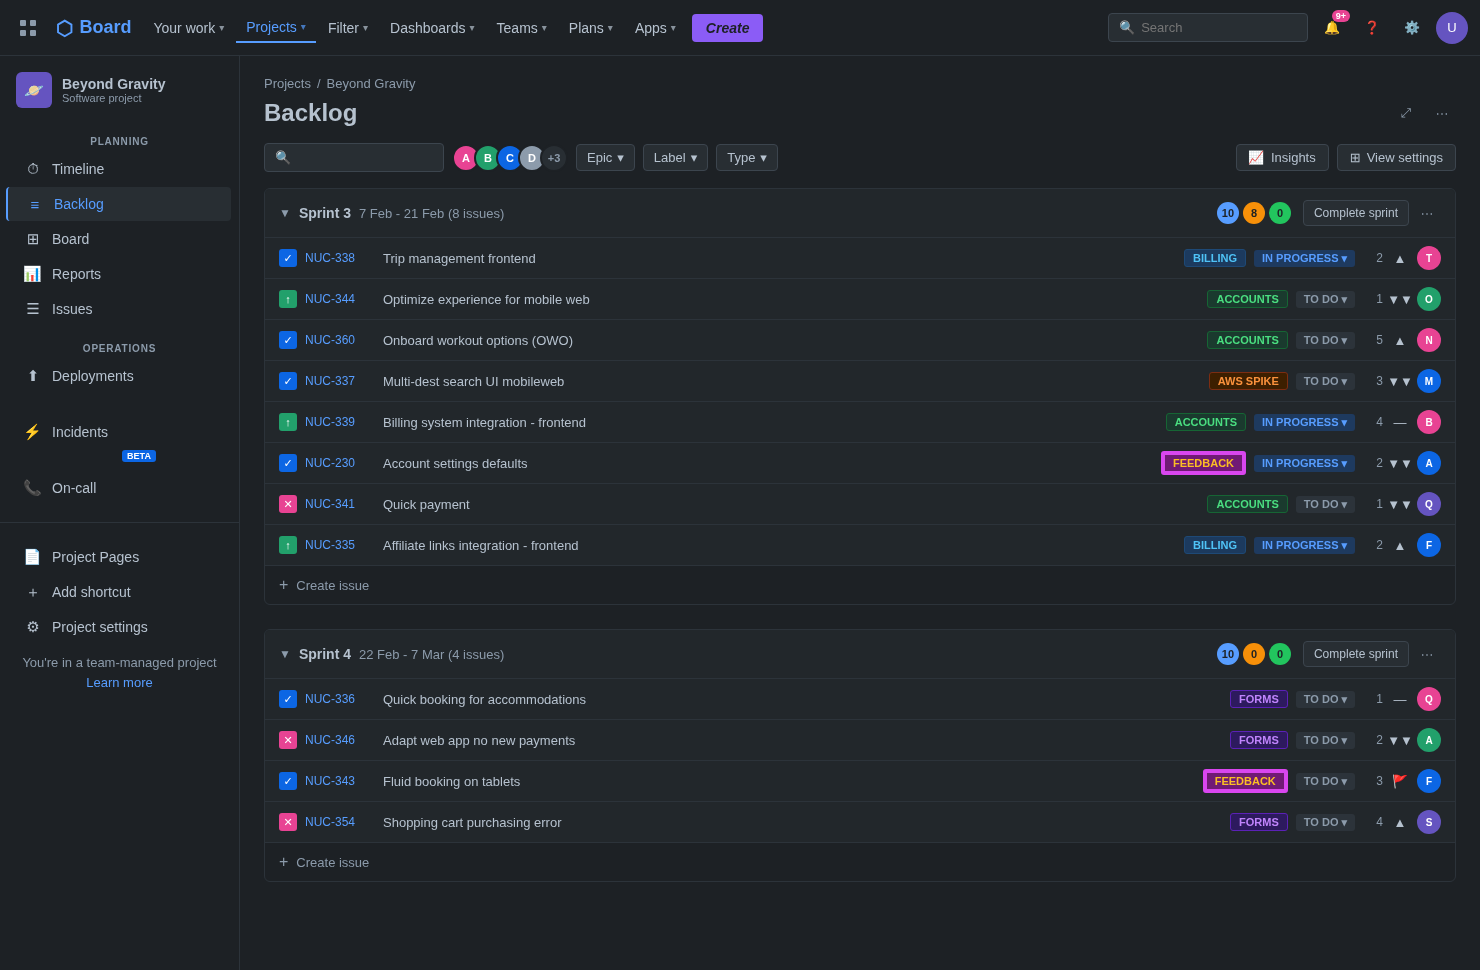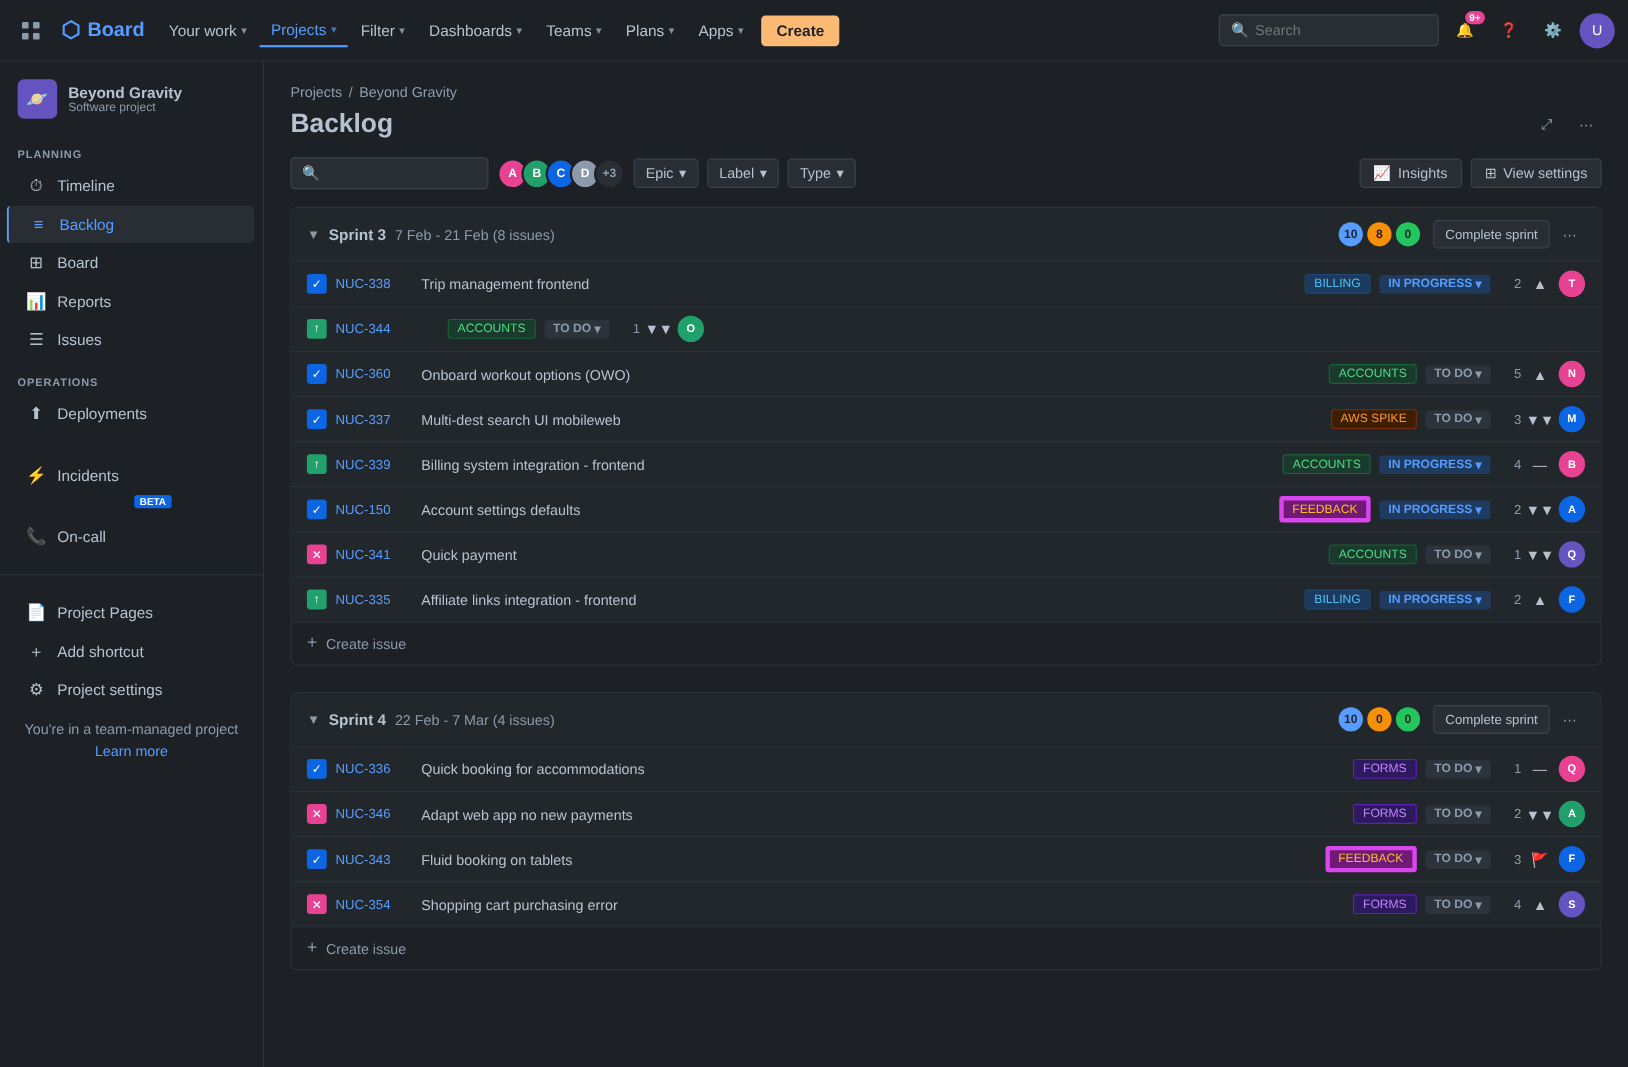--- a/index.html
+++ b/index.html
@@ -6,39 +6,39 @@
     body { font-family: -apple-system, BlinkMacSystemFont, 'Segoe UI', sans-serif; background: #1d2125; color: #b6c2cf; font-size: 13px; display: flex; flex-direction: column; height: 970px; overflow: hidden; }
 
     
     .top-nav { background: #1d2125; border-bottom: 1px solid #2c333a; height: 56px; display: flex; align-items: center; padding: 0 12px; gap: 4px; flex-shrink: 0; }
     .nav-grid-icon { width: 32px; height: 32px; display: flex; align-items: center; justify-content: center; cursor: pointer; color: #8c9bab; }
     .nav-logo { display: flex; align-items: center; gap: 6px; padding: 0 8px; color: #579dff; font-weight: 700; font-size: 18px; cursor: pointer; }
     .nav-items { display: flex; align-items: center; gap: 2px; flex: 1; }
     .nav-item { padding: 6px 10px; border-radius: 4px; cursor: pointer; color: #b6c2cf; font-size: 14px; display: flex; align-items: center; gap: 4px; white-space: nowrap; }
     .nav-item.active { color: #579dff; border-bottom: 2px solid #579dff; border-radius: 0; }
     .nav-chevron { font-size: 10px; opacity: 0.7; }
-    .nav-create { background: #fdba74; color: #1d2125; border: none; padding: 6px 14px; border-radius: 4px; font-weight: 600; font-size: 14px; cursor: pointer; margin-left: 4px; }
+    .nav-create { background: #8b5cf6; color: #1d2125; border: none; padding: 6px 14px; border-radius: 4px; font-weight: 600; font-size: 14px; cursor: pointer; margin-left: 4px; font-style: italic; }
     .nav-right { display: flex; align-items: center; gap: 8px; margin-left: auto; }
     .search-bar { background: #282e33; border: 1px solid #3c454e; border-radius: 4px; padding: 6px 10px; color: #b6c2cf; width: 200px; display: flex; align-items: center; gap: 6px; cursor: pointer; }
     .search-bar input { background: none; border: none; color: #b6c2cf; outline: none; font-size: 13px; width: 140px; }
     .nav-icon-btn { width: 32px; height: 32px; border-radius: 50%; display: flex; align-items: center; justify-content: center; cursor: pointer; color: #8c9bab; position: relative; }
     .notif-badge { position: absolute; top: -2px; right: -2px; background: #e84393; color: white; font-size: 9px; font-weight: 700; padding: 1px 4px; border-radius: 10px; }
     .avatar-nav { width: 32px; height: 32px; border-radius: 50%; background: #6554c0; display: flex; align-items: center; justify-content: center; color: white; font-size: 13px; cursor: pointer; }
 
     
     .main-layout { display: flex; flex: 1; overflow: hidden; }
 
     
     .sidebar { width: 240px; background: #1d2125; border-right: 1px solid #2c333a; display: flex; flex-direction: column; overflow-y: auto; flex-shrink: 0; padding-bottom: 16px; }
     .sidebar-project { display: flex; align-items: center; gap: 10px; padding: 16px 16px 12px; }
     .project-icon { width: 36px; height: 36px; border-radius: 6px; background: #6554c0; display: flex; align-items: center; justify-content: center; color: white; font-size: 16px; flex-shrink: 0; }
     .project-info { flex: 1; }
     .project-name { color: #b6c2cf; font-size: 14px; font-weight: 600; }
     .project-type { color: #8c9bab; font-size: 11px; }
-    .sidebar-section { margin-top: 8px; }
+    .sidebar-section { margin-top: 8px; text-align: center; }
     .sidebar-section-title { padding: 8px 16px 4px; color: #8c9bab; font-size: 10px; font-weight: 700; letter-spacing: 0.8px; text-transform: uppercase; }
     .sidebar-item { display: flex; align-items: center; gap: 10px; padding: 8px 16px; cursor: pointer; border-radius: 4px; margin: 1px 8px; color: #b6c2cf; font-size: 14px; }
     .sidebar-item.active { background: #282e33; color: #579dff; border-left: 2px solid #579dff; margin-left: 6px; padding-left: 18px; }
     .sidebar-icon { width: 18px; height: 18px; display: flex; align-items: center; justify-content: center; flex-shrink: 0; font-size: 15px; }
     .sidebar-bottom { margin-top: auto; padding-top: 16px; border-top: 1px solid #2c333a; margin-top: 16px; }
     .beta-badge { background: #0c66e4; color: white; font-size: 9px; padding: 1px 5px; border-radius: 3px; font-weight: 700; margin-left: 4px; margin-top: 48px; }
 
     
     .content { flex: 1; overflow-y: auto; background: #1d2125; }
     .content-inner { padding: 20px 24px; min-width: 800px; }
@@ -80,21 +80,21 @@
     .sprint-more { width: 28px; height: 28px; display: flex; align-items: center; justify-content: center; cursor: pointer; border-radius: 4px; color: #8c9bab; }
 
     
     .issue-row { display: flex; align-items: center; gap: 8px; padding: 8px 14px; border-top: 1px solid #2c333a; background: #22272b; cursor: pointer; }
     .issue-type-icon { width: 18px; height: 18px; border-radius: 3px; display: flex; align-items: center; justify-content: center; font-size: 11px; flex-shrink: 0; }
     .icon-story { background: #22a06b; color: white; }
     .icon-task { background: #0c66e4; color: white; }
     .icon-bug { background: #e84393; color: white; }
     .issue-key { color: #579dff; font-size: 12px; min-width: 70px; flex-shrink: 0; }
     .issue-summary { color: #b6c2cf; flex: 1; font-size: 13px; }
-    .label-tag { padding: 2px 8px; border-radius: 3px; font-size: 11px; font-weight: 400; margin-left: 24px; }
+    .label-tag { padding: 2px 8px; border-radius: 3px; font-size: 11px; font-weight: 700; }
     .label-billing { background: #1c3a5e; color: #4fc3f7; border: 1px solid #1e4976; }
     .label-accounts { background: #1a3a2e; color: #4ade80; border: 1px solid #166534; }
     .label-aws { background: #3d1f00; color: #fb923c; border: 1px solid #7c2d12; }
     .label-feedback { background: #701a75; color: #fbbf24; border: 4px solid #d946ef; }
     .label-forms { background: #2d1a5e; color: #c084fc; border: 1px solid #5b21b6; }
     .status-badge { padding: 2px 8px; border-radius: 3px; font-size: 11px; font-weight: 600; display: flex; align-items: center; gap: 3px; white-space: nowrap; }
     .status-inprogress { background: #1e3a5f; color: #579dff; }
     .status-todo { background: #2c333a; color: #8c9bab; }
     .priority-icon { width: 18px; height: 18px; display: flex; align-items: center; justify-content: center; font-size: 13px; flex-shrink: 0; }
     .issue-num { color: #8c9bab; font-size: 12px; min-width: 20px; text-align: right; }
@@ -328,20 +328,21 @@
           <span class="issue-summary">Trip management frontend</span>
           <span class="label-tag label-billing">BILLING</span>
           <span class="status-badge status-inprogress"><span>IN PROGRESS</span> ▾</span>
           <span class="issue-num">2</span>
           <span class="priority-icon">▲</span>
           <div class="issue-avatar" style="background:#e84393;">T</div>
         </div>
         <div class="issue-row">
           <div class="issue-type-icon icon-story">↑</div>
           <span class="issue-key">NUC-344</span>
+          <span class="issue-summary">Optimize experience for mobile web</span>
           <span class="label-tag label-accounts">ACCOUNTS</span>
           <span class="status-badge status-todo"><span>TO DO</span> ▾</span>
           <span class="issue-num">1</span>
           <span class="priority-icon">▼▼</span>
           <div class="issue-avatar" style="background:#22a06b;">O</div>
         </div>
         <div class="issue-row">
           <div class="issue-type-icon icon-task">✓</div>
           <span class="issue-key">NUC-360</span>
           <span class="issue-summary">Onboard workout options (OWO)</span>
@@ -366,21 +367,21 @@
           <span class="issue-key">NUC-339</span>
           <span class="issue-summary">Billing system integration - frontend</span>
           <span class="label-tag label-accounts">ACCOUNTS</span>
           <span class="status-badge status-inprogress"><span>IN PROGRESS</span> ▾</span>
           <span class="issue-num">4</span>
           <span class="priority-icon">—</span>
           <div class="issue-avatar" style="background:#e84393;">B</div>
         </div>
         <div class="issue-row">
           <div class="issue-type-icon icon-task">✓</div>
-          <span class="issue-key">NUC-150</span>
+          <span class="issue-key">NUC-230</span>
           <span class="issue-summary">Account settings defaults</span>
           <span class="label-tag label-feedback">FEEDBACK</span>
           <span class="status-badge status-inprogress"><span>IN PROGRESS</span> ▾</span>
           <span class="issue-num">2</span>
           <span class="priority-icon">▼▼</span>
           <div class="issue-avatar" style="background:#0c66e4;">A</div>
         </div>
         <div class="issue-row">
           <div class="issue-type-icon icon-bug">✕</div>
           <span class="issue-key">NUC-341</span>

